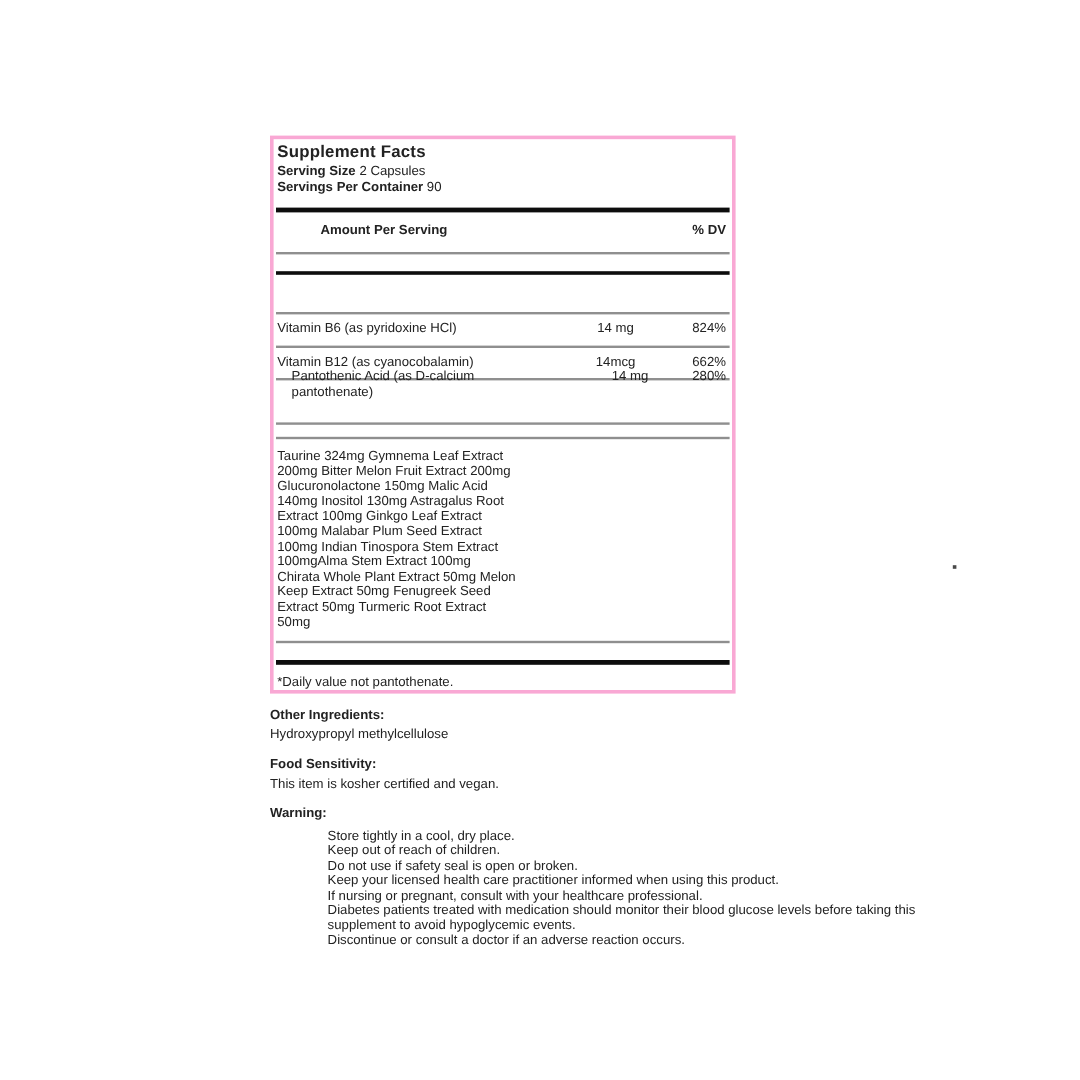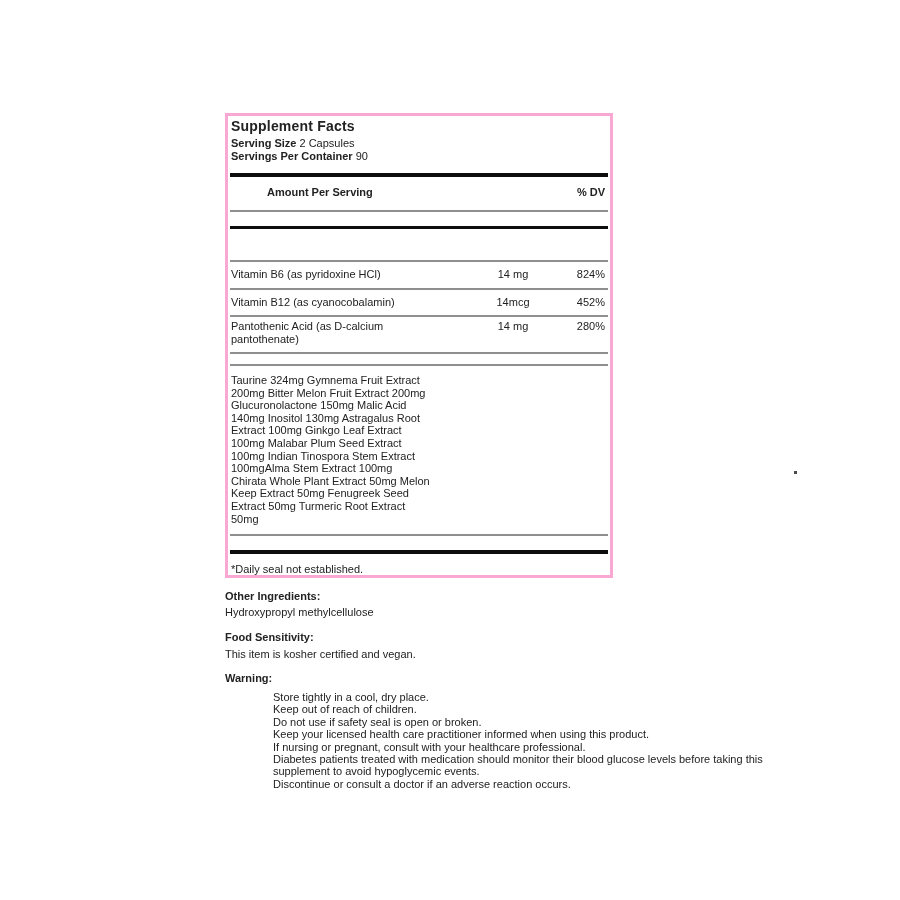--- a/index.html
+++ b/index.html
@@ -37,21 +37,21 @@
 
   .hdr-row { position:absolute; left:3px; right:4px; top:70px; font-size:11px; font-weight:bold; line-height:13px;margin-left:36px; }
   .hdr-row .dv-hdr { position:absolute; right:1px; top:0; }
 
   .nrow { position:absolute; left:3px; right:4px; font-size:11px; line-height:13px; }
   .nrow .amt { position:absolute; left:247px; top:0; width:70px; text-align:center; }
   .nrow .dv  { position:absolute; right:1px; top:0; }
   .row-0 { top:124px; }
   .row-1 { top:152px; }
   .row-2 { top:180px; }
-  .row-3 { top:204px; }
+  .row-3 { top:192px;margin-left:12px; }
   .row-3 .nname { display:inline-block; max-width:172px; }
 
   .blend { position:absolute; left:3px; top:258px; font-size:11px; line-height:12.6px; }
   .footnote { position:absolute; left:3px; top:447px; font-size:11px; line-height:13px; }
 
   
   .below { position:absolute; left:225px; font-size:11px; line-height:13px; }
   .lbl { font-weight:bold; }
   .pos-other-lbl  { top:590px; }
   .pos-other-txt  { top:606px;text-align:right; }
@@ -92,51 +92,51 @@
   <div class="nrow row-1">
     <span class="nname">Vitamin B6 (as pyridoxine HCl)</span>
     <span class="amt">14 mg</span>
     <span class="dv">824%</span>
   </div>
   <div class="thin sep-1"></div>
 
   <div class="nrow row-2">
     <span class="nname">Vitamin B12 (as cyanocobalamin)</span>
     <span class="amt">14mcg</span>
-    <span class="dv">452%</span>
+    <span class="dv">662%</span>
   </div>
   <div class="thin sep-2"></div>
 
   <div class="nrow row-3">
     <span class="nname">Pantothenic Acid (as D-calcium pantothenate)</span>
     <span class="amt">14 mg</span>
     <span class="dv">280%</span>
   </div>
   <div class="thin sep-3"></div>
   <div class="thin sep-4"></div>
 
   <div class="blend">
-      <div>Taurine 324mg Gymnema Fruit Extract</div>
+      <div>Taurine 324mg Gymnema Leaf Extract</div>
       <div>200mg Bitter Melon Fruit Extract 200mg</div>
       <div>Glucuronolactone 150mg Malic Acid</div>
       <div>140mg Inositol 130mg Astragalus Root</div>
       <div>Extract 100mg Ginkgo Leaf Extract</div>
       <div>100mg Malabar Plum Seed Extract</div>
       <div>100mg Indian Tinospora Stem Extract</div>
       <div>100mgAlma Stem Extract 100mg</div>
       <div>Chirata Whole Plant Extract 50mg Melon</div>
       <div>Keep Extract 50mg Fenugreek Seed</div>
       <div>Extract 50mg Turmeric Root Extract</div>
       <div>50mg</div>
     </div>
 
   <div class="thin thin-end"></div>
   <div class="bar bar-3"></div>
 
-  <div class="footnote">*Daily seal not established.</div>
+  <div class="footnote">*Daily value not pantothenate.</div>
 </div>
 
 <div class="below lbl pos-other-lbl">Other Ingredients:</div>
 <div class="below pos-other-txt">Hydroxypropyl methylcellulose</div>
 
 <div class="below lbl pos-food-lbl">Food Sensitivity:</div>
 <div class="below pos-food-txt">This item is kosher certified and vegan.</div>
 
 <div class="below lbl pos-warn-lbl">Warning:</div>
 <div class="below pos-warn-lines">

